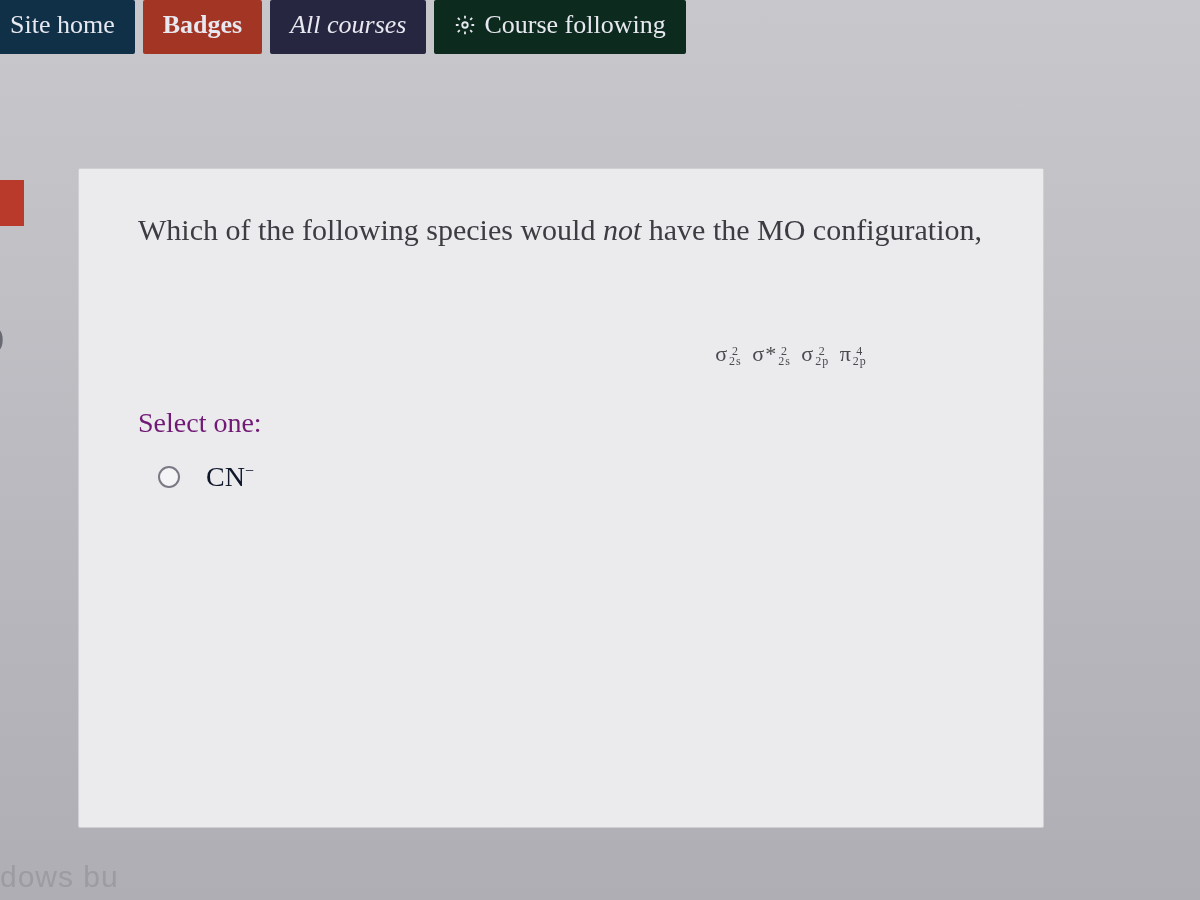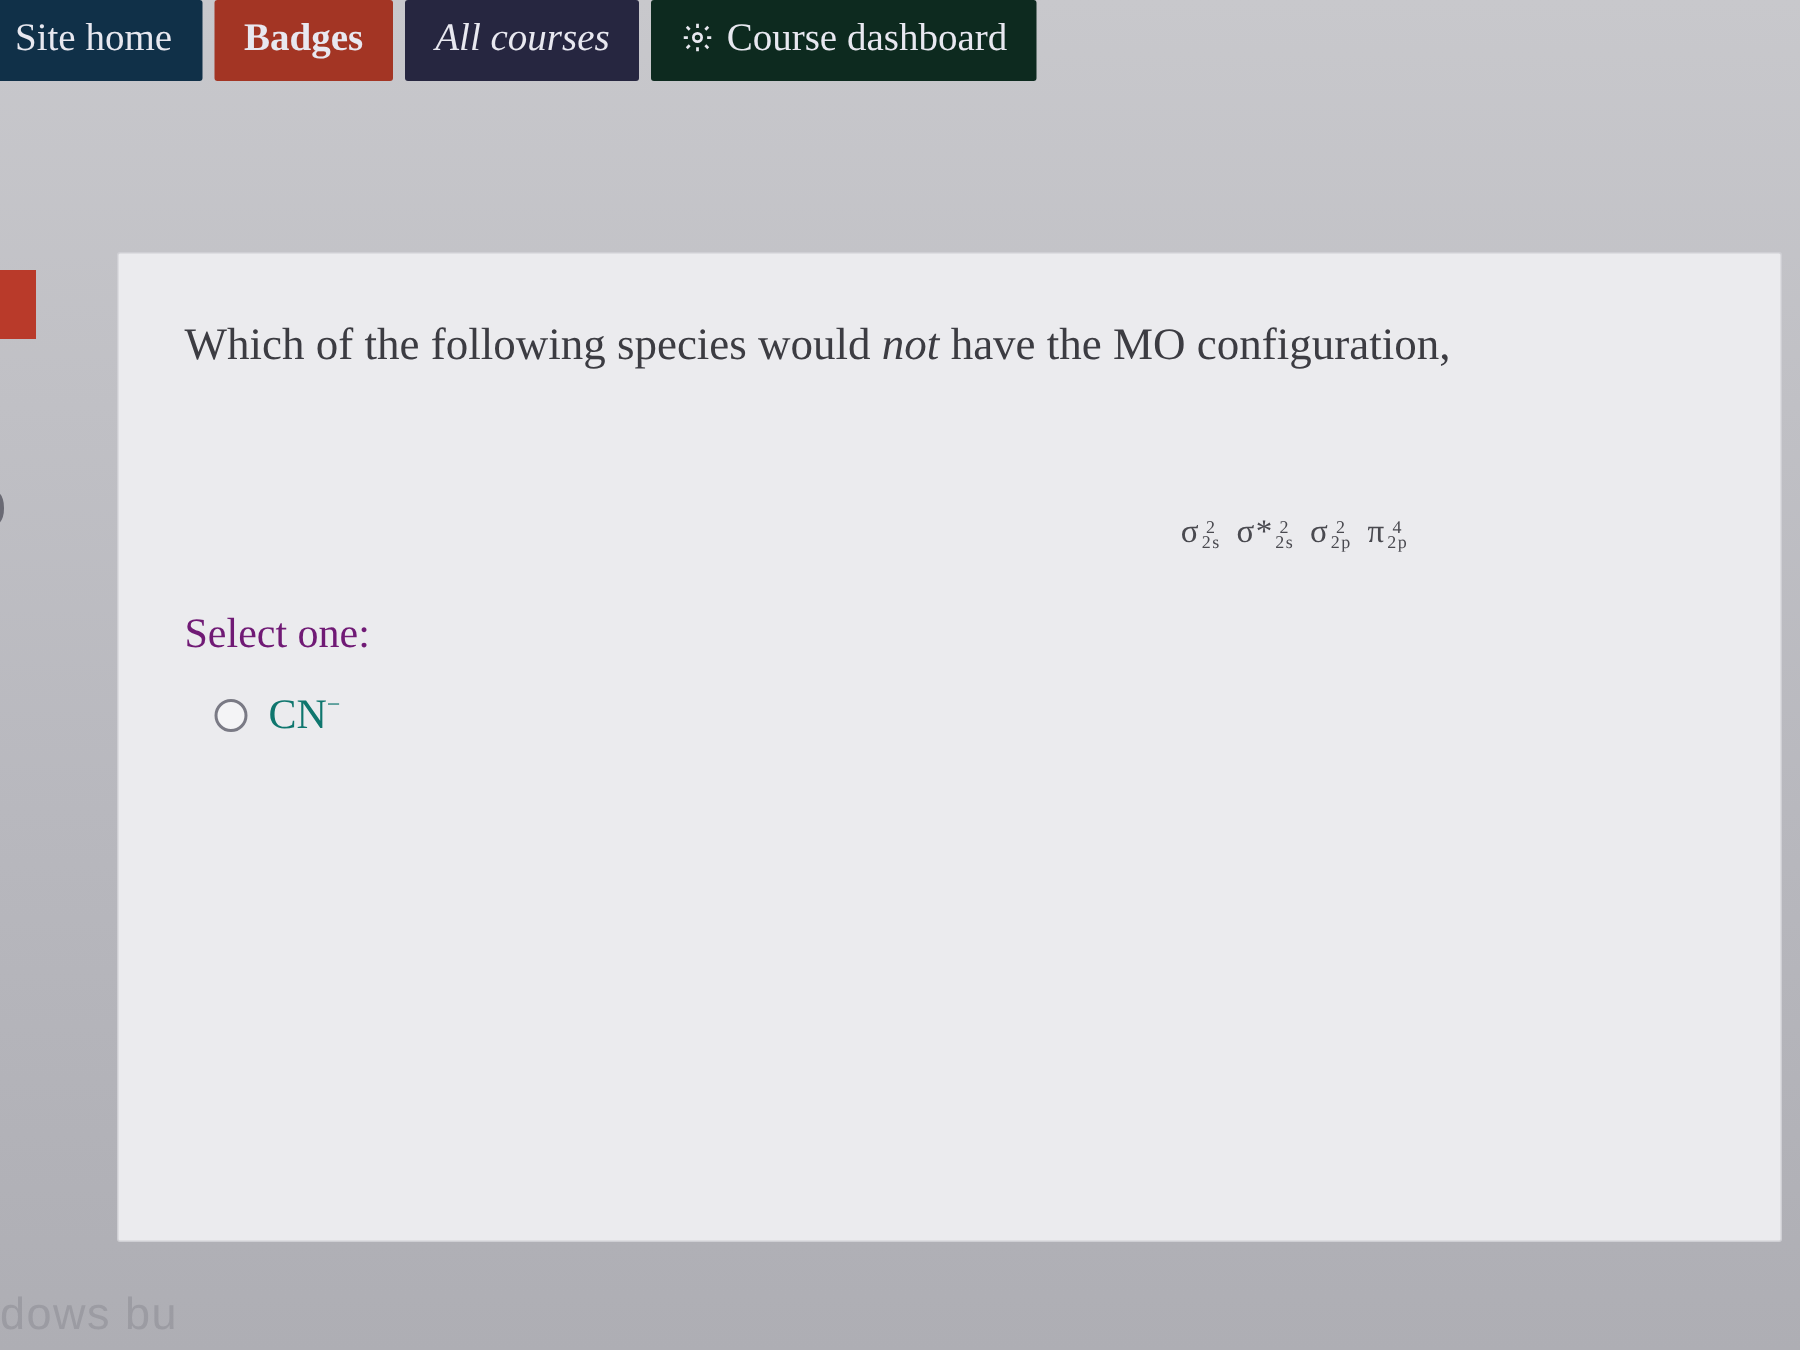--- a/index.html
+++ b/index.html
@@ -44,26 +44,26 @@
   }
   .side-stub2 {
     position: absolute;
     left: -6px; top: 320px;
     font-size: 30px; color: #6a6a74;
   }
 
   .card {
     position: absolute;
     left: 78px; top: 168px;
-    width: 1110px;
+    width: 966px;
     min-height: 660px;
     background: #ebebee;
     border: 1px solid #cfcfd4;
     border-radius: 2px;
-    padding: 40px 44px;
+    padding: 40px 59px;
   }
   .question {
     font-size: 30px;
     color: #3c3c42;
     line-height: 1.4;
   }
   .question em { font-style: italic; }
   .formula {
     text-align: center;
     margin: 90px 0 40px 460px;
@@ -80,23 +80,23 @@
   .select-label {
     font-size: 28px;
     color: #701a75;
     margin-top: 40px;
     margin-bottom: 22px;
   }
   .options { margin-left: 20px; }
   .option {
     display: flex;
     align-items: center;
-    gap: 14px;
+    gap: 26px;
     font-size: 28px;
-    color: #0f766e;
+    color: #0f172a;
     margin: 20px 0;
     cursor: pointer;
   }
   .radio {
     width: 22px; height: 22px;
     border: 2px solid #7a7a85;
     border-radius: 50%;
     background: #f4f4f6;
     flex: 0 0 auto;
   }
@@ -119,21 +119,21 @@
   <div class="nav-item nav-site">Site home</div>
   <div class="nav-item nav-badges">Badges</div>
   <div class="nav-item nav-all">All courses</div>
   <div class="nav-item nav-dash">
     <span class="gear-icon">
       <svg viewBox="0 0 24 24" fill="none" stroke="#e8e8f0" stroke-width="2">
         <circle cx="12" cy="12" r="3"></circle>
         <path d="M12 2v3M12 19v3M4.2 4.2l2.1 2.1M17.7 17.7l2.1 2.1M2 12h3M19 12h3M4.2 19.8l2.1-2.1M17.7 6.3l2.1-2.1"></path>
       </svg>
     </span>
-    <span>Course dashboard</span>
+    <span>Course following</span>
   </div>
 </div>
 
 <div class="side-stub"></div>
 <div class="side-stub2">)</div>
 
 <div class="card">
   <div class="question">
     <span>Which of the following species would </span><em>not</em><span> have the MO configuration,</span>
   </div>

